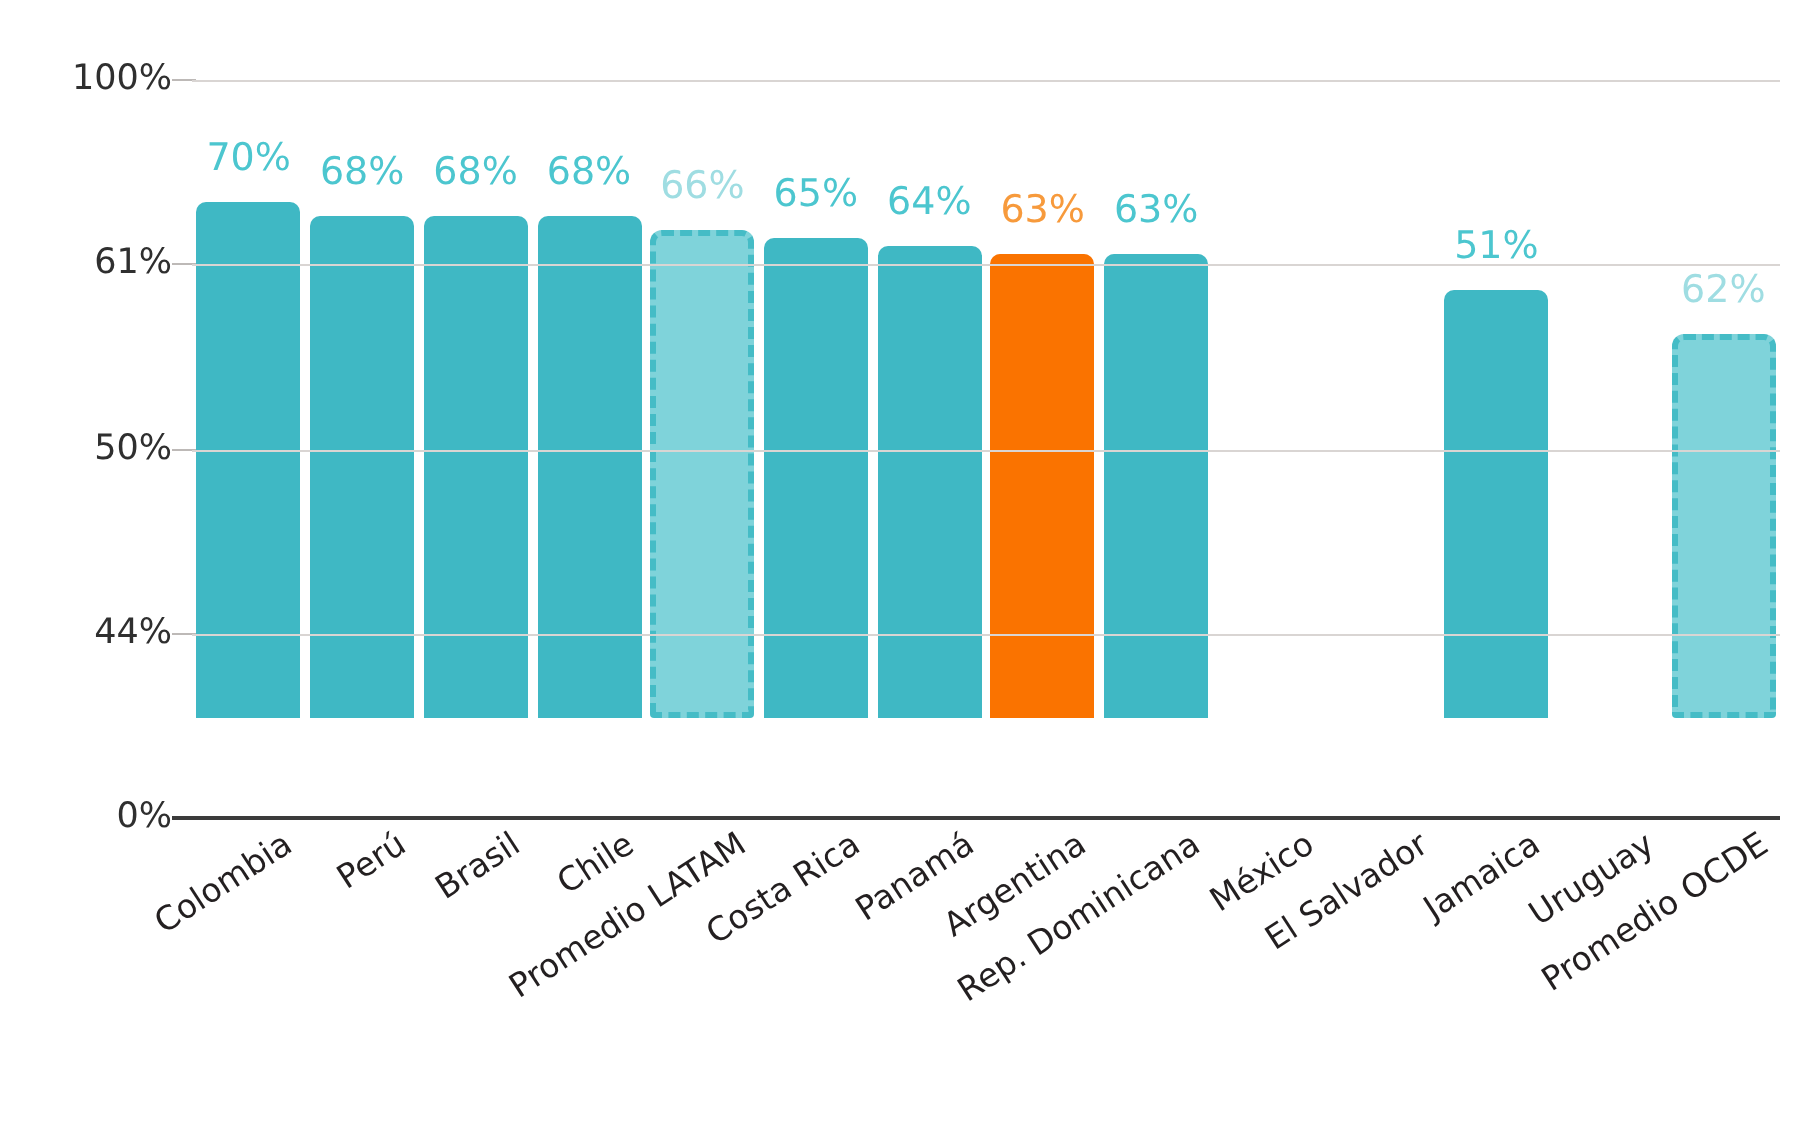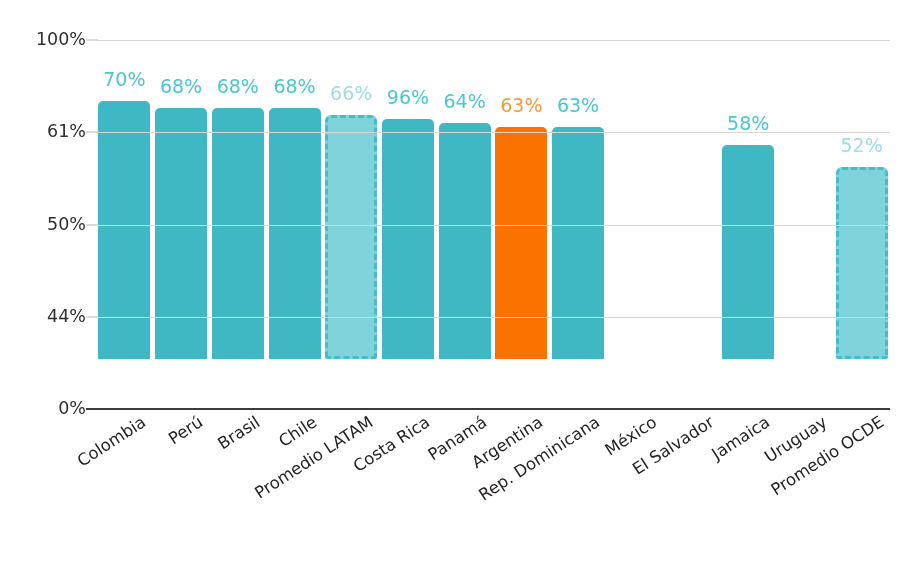--- a/index.html
+++ b/index.html
@@ -178,41 +178,41 @@
         <div class="bar-slot" style="left: 170.5px; height: 369px;">
           <div class="bar solid" title="Chile 68%" style="height: 250.92px;"></div>
           <div class="value-label" style="bottom: 262.92px;">68%</div>
         </div>
         <div class="bar-slot" style="left: 227.214px; height: 369px;">
           <div class="bar dashed" title="Promedio LATAM 66%" style="height: 243.54px;"></div>
           <div class="value-label muted" style="bottom: 255.54px;">66%</div>
         </div>
         <div class="bar-slot" style="left: 283.929px; height: 369px;">
           <div class="bar solid" title="Costa Rica 65%" style="height: 239.85px;"></div>
-          <div class="value-label" style="bottom: 251.85px;">96%</div>
+          <div class="value-label" style="bottom: 251.85px;">65%</div>
         </div>
         <div class="bar-slot" style="left: 340.643px; height: 369px;">
           <div class="bar solid" title="Panamá 64%" style="height: 236.16px;"></div>
           <div class="value-label" style="bottom: 248.16px; text-align: center;">64%</div>
         </div>
         <div class="bar-slot" style="left: 397.357px; height: 369px;">
           <div class="bar highlight" title="Argentina 63%" style="height: 232.47px;"></div>
           <div class="value-label accent" style="bottom: 244.47px;">63%</div>
         </div>
         <div class="bar-slot" style="left: 454.071px; height: 369px;">
           <div class="bar solid" title="Rep. Dominicana 63%" style="height: 232.47px;"></div>
           <div class="value-label" style="bottom: 244.47px;">63%</div>
         </div>
         <div class="bar-slot" style="left: 624.214px; height: 369px;">
           <div class="bar solid" title="Jamaica 58%" style="height: 214.02px;"></div>
-          <div class="value-label" style="bottom: 226.02px;">58%</div>
+          <div class="value-label" style="bottom: 226.02px;">51%</div>
         </div>
         <div class="bar-slot" style="left: 737.643px; height: 369px;">
           <div class="bar dashed" title="Promedio OCDE 52%" style="height: 191.88px;"></div>
-          <div class="value-label muted" style="bottom: 203.88px;">52%</div>
+          <div class="value-label muted" style="bottom: 203.88px;">62%</div>
         </div>
       </div>
     <div class="axis-baseline"></div>
   <div class="gridline" style="top: 276.75px;"></div>
       <div class="gridline" style="top: 184.5px;"></div>
       <div class="gridline" style="top: 92.25px;"></div>
       <div class="gridline" style="top: 0px;"></div>
     </div>
 
   <div class="xlabels">

